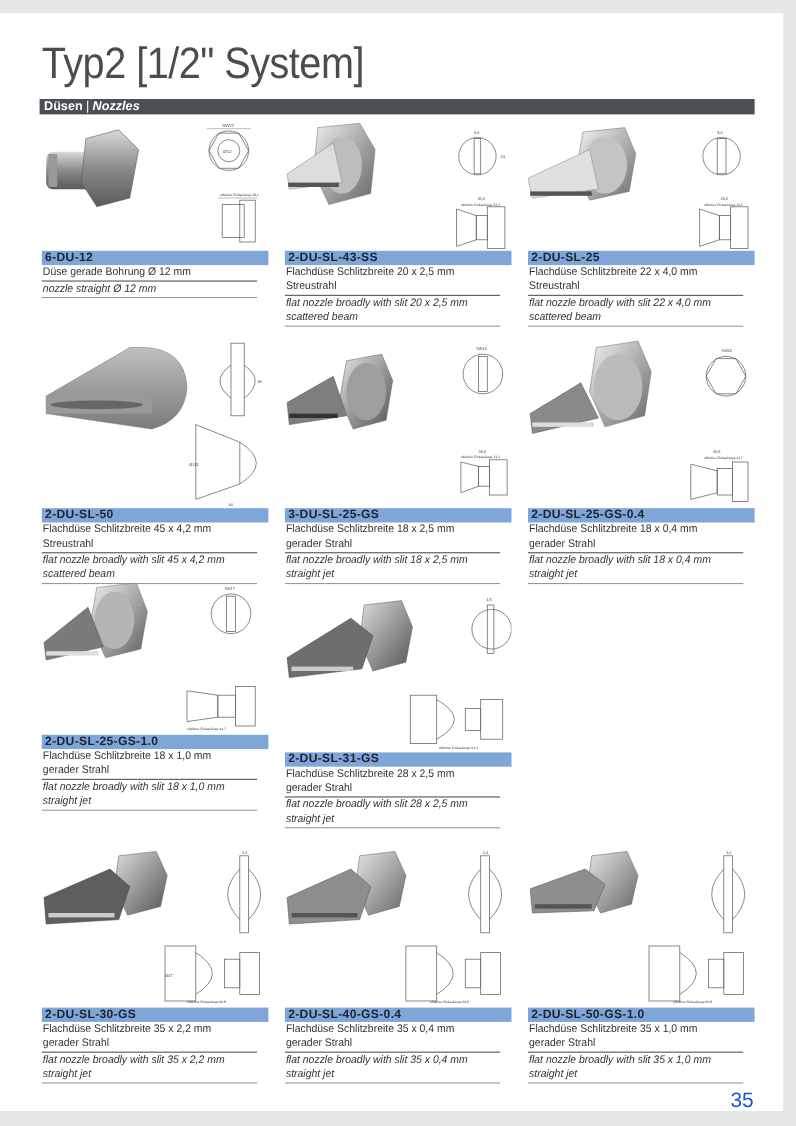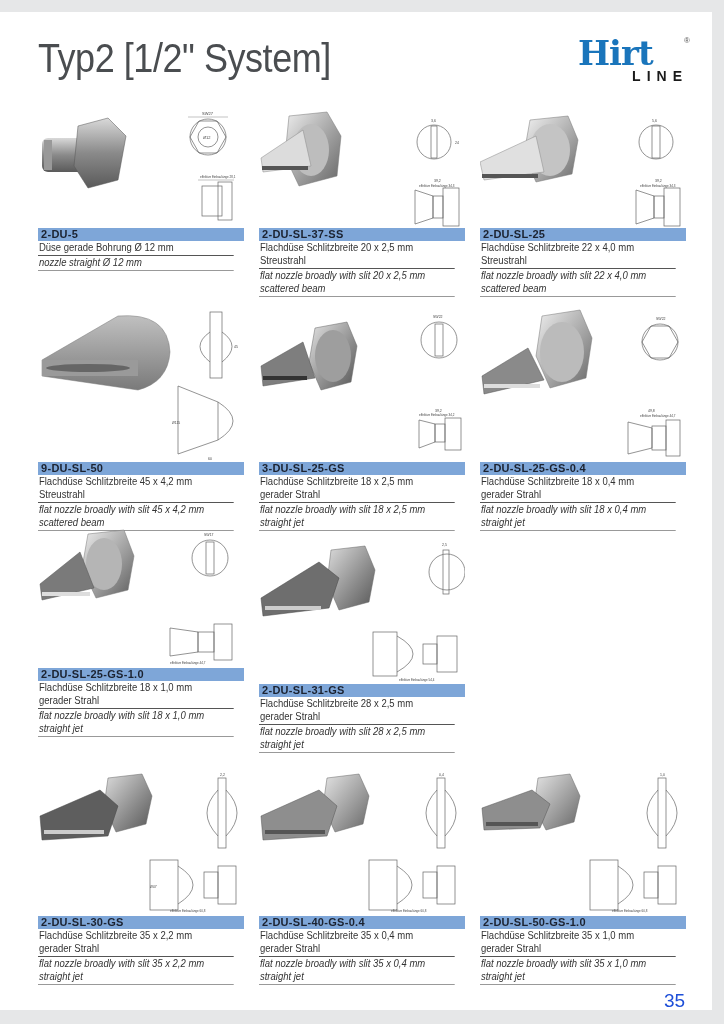--- a/index.html
+++ b/index.html
@@ -23,26 +23,24 @@
   .pagenum { position: absolute; left: 664px; top: 978px; font-size: 19px; color: #1d4ed8; }
   svg { display: block; }
 </style>
 </head>
 <body>
 
 <div class="page">
 
   <div class="title">Typ2 [1/2" System]</div>
 
-  <div class="logo">
-    <span class="logo-hirt">Hirt</span>
-    <span class="logo-reg">®</span>
-    <span class="logo-line">LINE</span>
-  </div>
-
+
+  <div class="section-bar">
+    <span>Düsen</span><span class="sep">|</span><span class="en">Nozzles</span>
+  </div>
 
   <div class="item" style="left:38px; top:94px;">
     <div class="pic" style="height:122px;">
       <svg width="206" height="122">
         <defs>
           <linearGradient id="m1" x1="0" y1="0" x2="0" y2="1">
               <stop offset="0" stop-color="#d9d9d9"></stop>
               <stop offset="0.5" stop-color="#8a8a8a"></stop>
               <stop offset="1" stop-color="#5a5a5a"></stop>
             </linearGradient>
@@ -55,21 +53,21 @@
         <circle cx="170" cy="31" r="10" fill="none" stroke="#666" stroke-width="0.7"></circle>
         <line x1="150" y1="11" x2="190" y2="11" stroke="#666" stroke-width="0.4"></line>
         <text x="164" y="9" font-size="4" fill="#444">SW27</text>
         <text x="165" y="33" font-size="4" fill="#444">Ø12</text>
         <rect x="164" y="80" width="20" height="30" fill="none" stroke="#666" stroke-width="0.7"></rect>
         <rect x="180" y="76" width="14" height="38" fill="none" stroke="#666" stroke-width="0.7"></rect>
         <line x1="160" y1="74" x2="196" y2="74" stroke="#666" stroke-width="0.4"></line>
         <text x="162" y="72" font-size="3" fill="#444">effektive Einbaulänge 28,1</text>
       </svg>
     </div>
-    <div class="code">2-DU-5</div>
+    <div class="code">6-DU-12</div>
     <div class="de">
         <div>Düse gerade Bohrung Ø 12 mm</div>
       </div>
     <div class="en">
         <div>nozzle straight Ø 12 mm</div>
       </div>
   </div>
 
   <div class="item" style="left:259px; top:94px;">
     <div class="pic" style="height:122px;">
@@ -89,21 +87,21 @@
         <rect x="172" y="20" width="6" height="32" fill="none" stroke="#666" stroke-width="0.7"></rect>
         <text x="172" y="16" font-size="3.5" fill="#444">3,6</text>
         <text x="196" y="38" font-size="3.5" fill="#444">24</text>
         <polygon points="156,84 174,90 174,112 156,118" fill="none" stroke="#666" stroke-width="0.7"></polygon>
         <rect x="174" y="90" width="10" height="22" fill="none" stroke="#666" stroke-width="0.7"></rect>
         <rect x="184" y="82" width="16" height="38" fill="none" stroke="#666" stroke-width="0.7"></rect>
         <text x="175" y="76" font-size="3.5" fill="#444">39,2</text>
         <text x="160" y="81" font-size="3" fill="#444">effektive Einbaulänge 34,3</text>
       </svg>
     </div>
-    <div class="code">2-DU-SL-37-SS</div>
+    <div class="code">2-DU-SL-43-SS</div>
     <div class="de">
         <div>Flachdüse Schlitzbreite 20 x 2,5 mm</div>
         <div>Streustrahl</div>
       </div>
     <div class="en">
         <div>flat nozzle broadly with slit 20 x 2,5 mm</div>
         <div>scattered beam</div>
       </div>
   </div>
 
@@ -156,21 +154,21 @@
         <ellipse cx="50" cy="66" rx="42" ry="4" fill="#666"></ellipse>
         <rect x="172" y="10" width="12" height="66" fill="none" stroke="#666" stroke-width="0.7"></rect>
         <path d="M172,30 Q152,44 172,60 M184,30 Q204,44 184,60" fill="none" stroke="#666" stroke-width="0.7"></path>
         <text x="196" y="46" font-size="3.5" fill="#444">45</text>
         <polygon points="140,84 180,100 180,138 140,152" fill="none" stroke="#666" stroke-width="0.7"></polygon>
         <path d="M180,100 Q210,119 180,138" fill="none" stroke="#666" stroke-width="0.7"></path>
         <text x="134" y="122" font-size="3.5" fill="#444">Ø115</text>
         <text x="170" y="158" font-size="3.5" fill="#444">60</text>
       </svg>
     </div>
-    <div class="code">9-DU-SL-50</div>
+    <div class="code">2-DU-SL-50</div>
     <div class="de">
         <div>Flachdüse Schlitzbreite 45 x 4,2 mm</div>
         <div>Streustrahl</div>
       </div>
     <div class="en">
         <div>flat nozzle broadly with slit 45 x 4,2 mm</div>
         <div>scattered beam</div>
       </div>
   </div>
 

